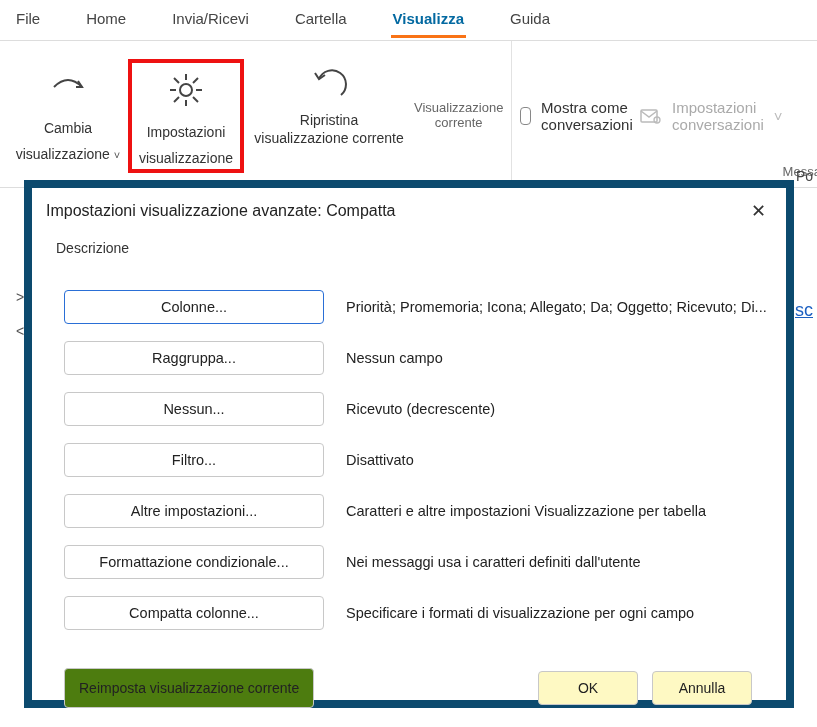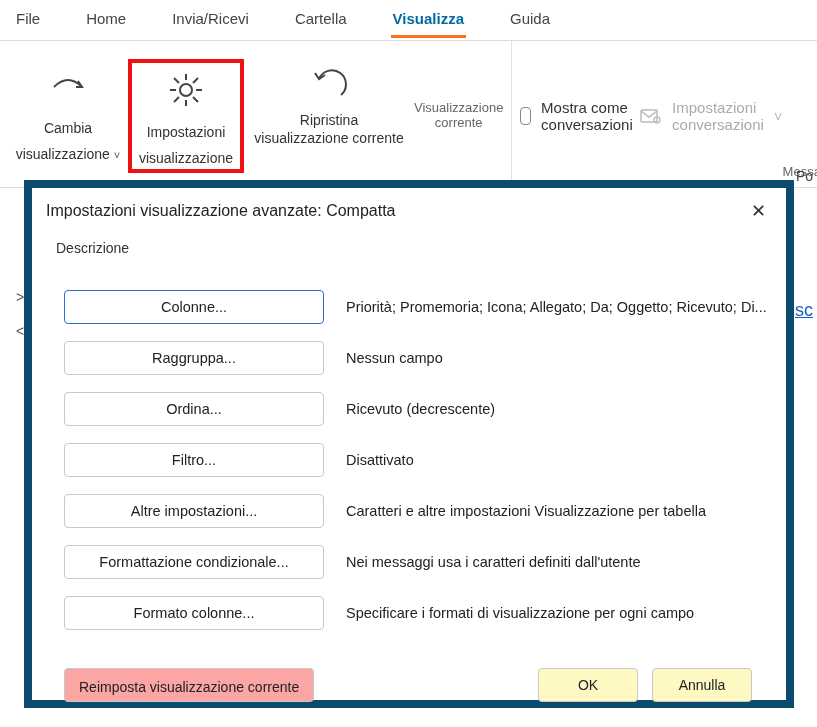--- a/index.html
+++ b/index.html
@@ -43,21 +43,21 @@
   .dlg-body { flex: 1; padding: 2px 18px 0 18px; display: flex; flex-direction: column; gap: 24px; }
   .section-label { font-size: 14px; color: #333; margin: 6px 0 10px 6px; }
 
   .rows { display: flex; flex-direction: column; gap: 17px; padding-left: 14px; }
   .row { display: flex; align-items: center; gap: 22px; }
   .row .btn { width: 260px; height: 34px; border: 1px solid #c8c8c8; border-radius: 4px; background: #fff; font-size: 14.5px; color: #222; cursor: pointer; display: flex; align-items: center; justify-content: center; }
   .row .btn.selected { border: 1.5px solid #2a6fd6; }
   .row .desc { font-size: 14.5px; color: #222; flex: 1; white-space: nowrap; overflow: hidden; text-overflow: ellipsis; }
 
   .dlg-footer { display: flex; align-items: center; padding: 14px 16px 16px 14px; gap: 14px; margin-top: auto; }
-  .dlg-footer .reset-btn { height: 34px; padding: 10px 14px; border: 1px solid #c8c8c8; border-radius: 4px; background: #fca5a5; font-size: 14px; color: #222; cursor: pointer; }
+  .dlg-footer .reset-btn { height: 40px; padding: 10px 14px; border: 1px solid #c8c8c8; border-radius: 4px; background: #4d7c0f; font-size: 14px; color: #222; cursor: pointer; }
   .dlg-footer .spacer { flex: 1; }
   .dlg-footer .ok-btn, .dlg-footer .cancel-btn { width: 100px; height: 34px; border: 1px solid #c8c8c8; border-radius: 4px; background: #fef9c3; font-size: 14px; color: #222; cursor: pointer; }
 
   svg { display: block; }
 
   .side-marks { position: absolute; left: 16px; top: 280px; font-size: 14px; color: #555; line-height: 34px; }
   .side-link { position: absolute; right: 4px; top: 300px; font-size: 18px; color: #1b5fc1; text-decoration: underline; }
 </style>
 </head>
 <body>
@@ -158,37 +158,37 @@
       <div class="rows">
         <div class="row">
           <div class="btn selected">Colonne...</div>
           <div class="desc">Priorità; Promemoria; Icona; Allegato; Da; Oggetto; Ricevuto; Di...</div>
         </div>
         <div class="row">
           <div class="btn">Raggruppa...</div>
           <div class="desc">Nessun campo</div>
         </div>
         <div class="row">
-          <div class="btn">Ordina...</div>
+          <div class="btn">Nessun...</div>
           <div class="desc">Ricevuto (decrescente)</div>
         </div>
         <div class="row">
           <div class="btn">Filtro...</div>
           <div class="desc">Disattivato</div>
         </div>
         <div class="row">
           <div class="btn">Altre impostazioni...</div>
           <div class="desc">Caratteri e altre impostazioni Visualizzazione per tabella</div>
         </div>
         <div class="row">
           <div class="btn">Formattazione condizionale...</div>
           <div class="desc">Nei messaggi usa i caratteri definiti dall'utente</div>
         </div>
         <div class="row">
-          <div class="btn">Formato colonne...</div>
+          <div class="btn">Compatta colonne...</div>
           <div class="desc">Specificare i formati di visualizzazione per ogni campo</div>
         </div>
       </div>
       <div class="dlg-footer">
         <button class="reset-btn">Reimposta visualizzazione corrente</button>
         <div class="spacer"></div>
         <button class="ok-btn">OK</button>
         <button class="cancel-btn">Annulla</button>
       </div>
     </div>

